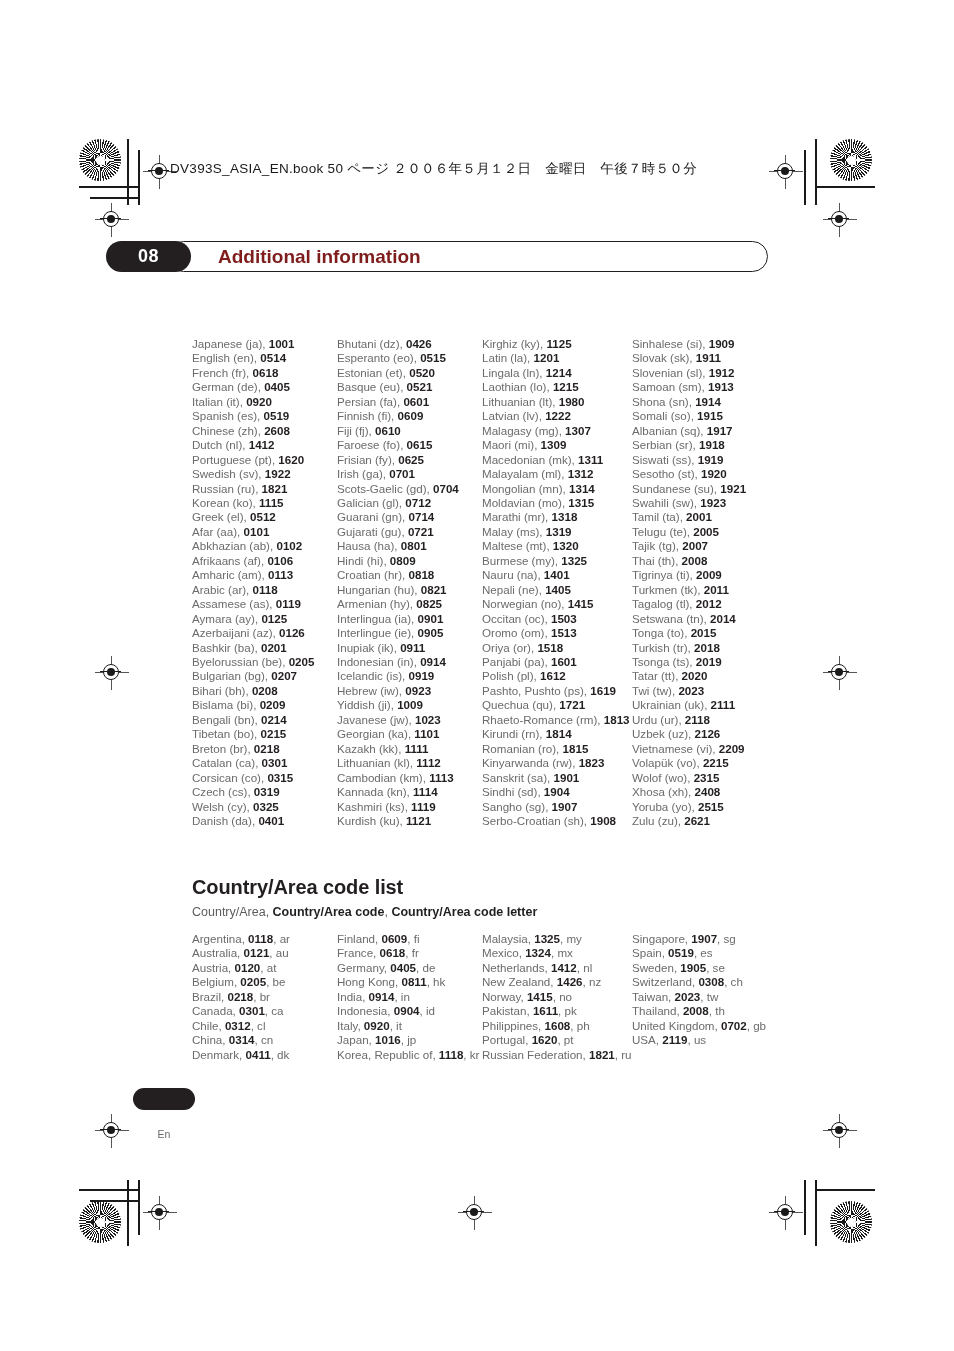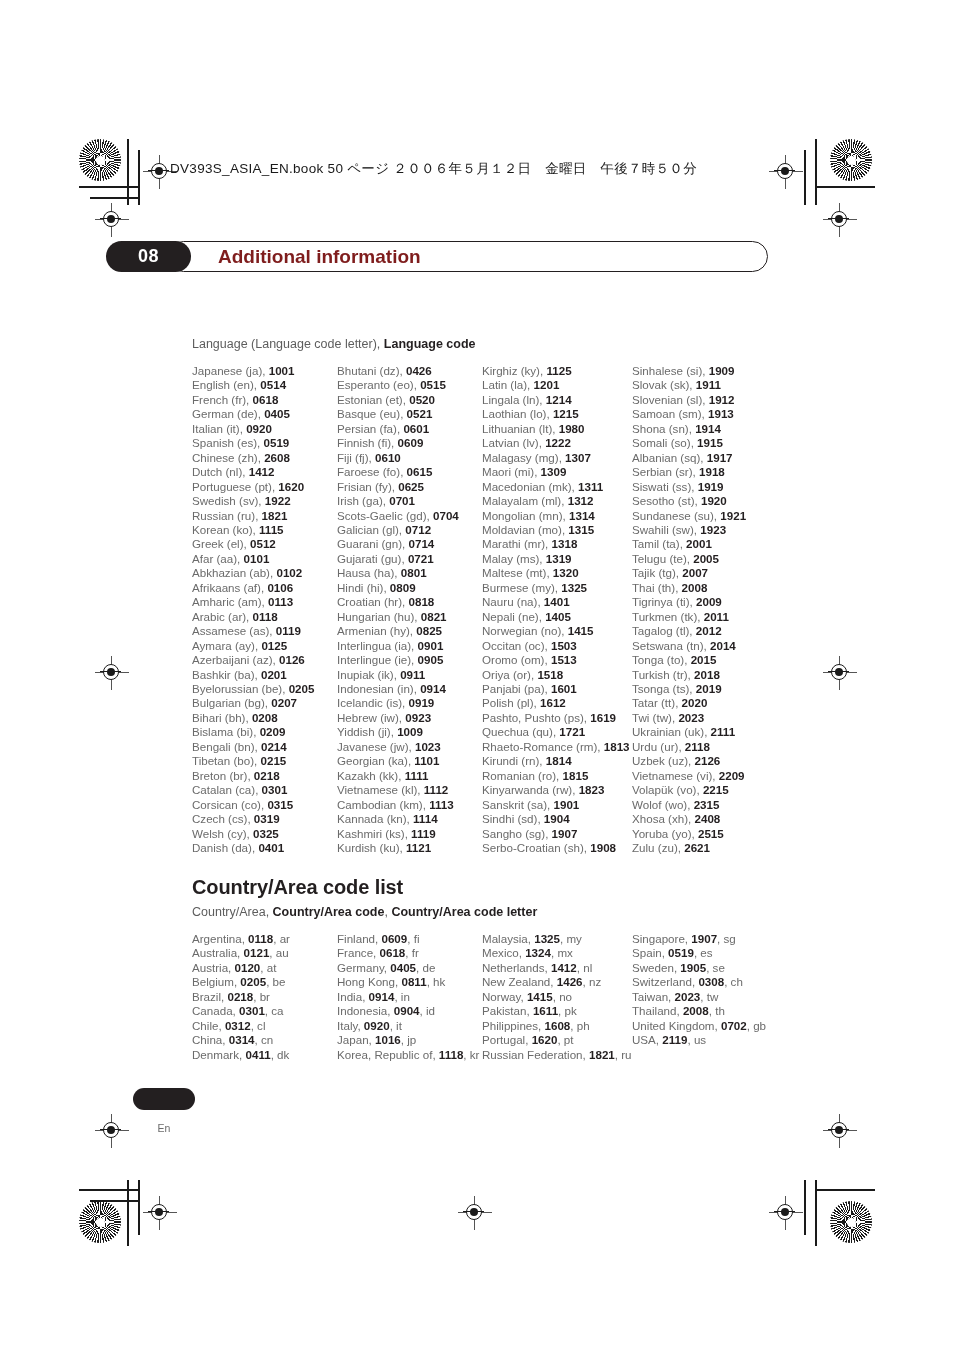--- a/index.html
+++ b/index.html
@@ -204,21 +204,21 @@
     color: #ffffff;
     font-size: 14px;
     font-weight: bold;
     padding-left: 40px;
   }
   .page-lang {
     text-align: center;
     width: 62px;
     font-size: 10.5px;
     color: #6b6b6b;
-    margin-top: 12px;
+    margin-top: 18px;
   }
 </style>
 </head>
 <body>
 
 <div class="reg-target" style="left:79px; top:139px;"></div>
 <div class="corner-rule" style="left:127px; top:139px; width:1.6px; height:66px;"></div>
 <div class="corner-rule" style="left:138px; top:150px; width:1.6px; height:55px;"></div>
 <div class="corner-rule" style="left:79px; top:186px; width:60px; height:1.6px;"></div>
 <div class="corner-rule" style="left:90px; top:197px; width:49px; height:1.6px;"></div>
@@ -299,23 +299,20 @@
 <div class="header-line">DV393S_ASIA_EN.book  50 ページ  ２００６年５月１２日　金曜日　午後７時５０分</div>
 
 <div class="chapter-banner">
   <div class="chapter-outline"></div>
   <div class="chapter-pill"></div>
   <div class="chapter-num">08</div>
   <div class="chapter-title">Additional information</div>
 </div>
 
 <div class="section" id="language-section">
-  <div class="section-legend">
-    <span>Language (Language code letter), </span><b>Language code</b>
-  </div>
   <div class="code-columns">
     <div class="code-col">
         <div class="code-entry"><span>Japanese (ja), </span><b>1001</b></div>
         <div class="code-entry"><span>English (en), </span><b>0514</b></div>
         <div class="code-entry"><span>French (fr), </span><b>0618</b></div>
         <div class="code-entry"><span>German (de), </span><b>0405</b></div>
         <div class="code-entry"><span>Italian (it), </span><b>0920</b></div>
         <div class="code-entry"><span>Spanish (es), </span><b>0519</b></div>
         <div class="code-entry"><span>Chinese (zh), </span><b>2608</b></div>
         <div class="code-entry"><span>Dutch (nl), </span><b>1412</b></div>
@@ -369,21 +366,21 @@
         <div class="code-entry"><span>Interlingua (ia), </span><b>0901</b></div>
         <div class="code-entry"><span>Interlingue (ie), </span><b>0905</b></div>
         <div class="code-entry"><span>Inupiak (ik), </span><b>0911</b></div>
         <div class="code-entry"><span>Indonesian (in), </span><b>0914</b></div>
         <div class="code-entry"><span>Icelandic (is), </span><b>0919</b></div>
         <div class="code-entry"><span>Hebrew (iw), </span><b>0923</b></div>
         <div class="code-entry"><span>Yiddish (ji), </span><b>1009</b></div>
         <div class="code-entry"><span>Javanese (jw), </span><b>1023</b></div>
         <div class="code-entry"><span>Georgian (ka), </span><b>1101</b></div>
         <div class="code-entry"><span>Kazakh (kk), </span><b>1111</b></div>
-        <div class="code-entry"><span>Vietnamese  (kl), </span><b>1112</b></div>
+        <div class="code-entry"><span>Lithuanian  (kl), </span><b>1112</b></div>
         <div class="code-entry"><span>Cambodian (km), </span><b>1113</b></div>
         <div class="code-entry"><span>Kannada (kn), </span><b>1114</b></div>
         <div class="code-entry"><span>Kashmiri (ks), </span><b>1119</b></div>
         <div class="code-entry"><span>Kurdish (ku), </span><b>1121</b></div>
       </div>
     <div class="code-col wide">
         <div class="code-entry"><span>Kirghiz (ky), </span><b>1125</b></div>
         <div class="code-entry"><span>Latin (la), </span><b>1201</b></div>
         <div class="code-entry"><span>Lingala (ln), </span><b>1214</b></div>
         <div class="code-entry"><span>Laothian (lo), </span><b>1215</b></div>

